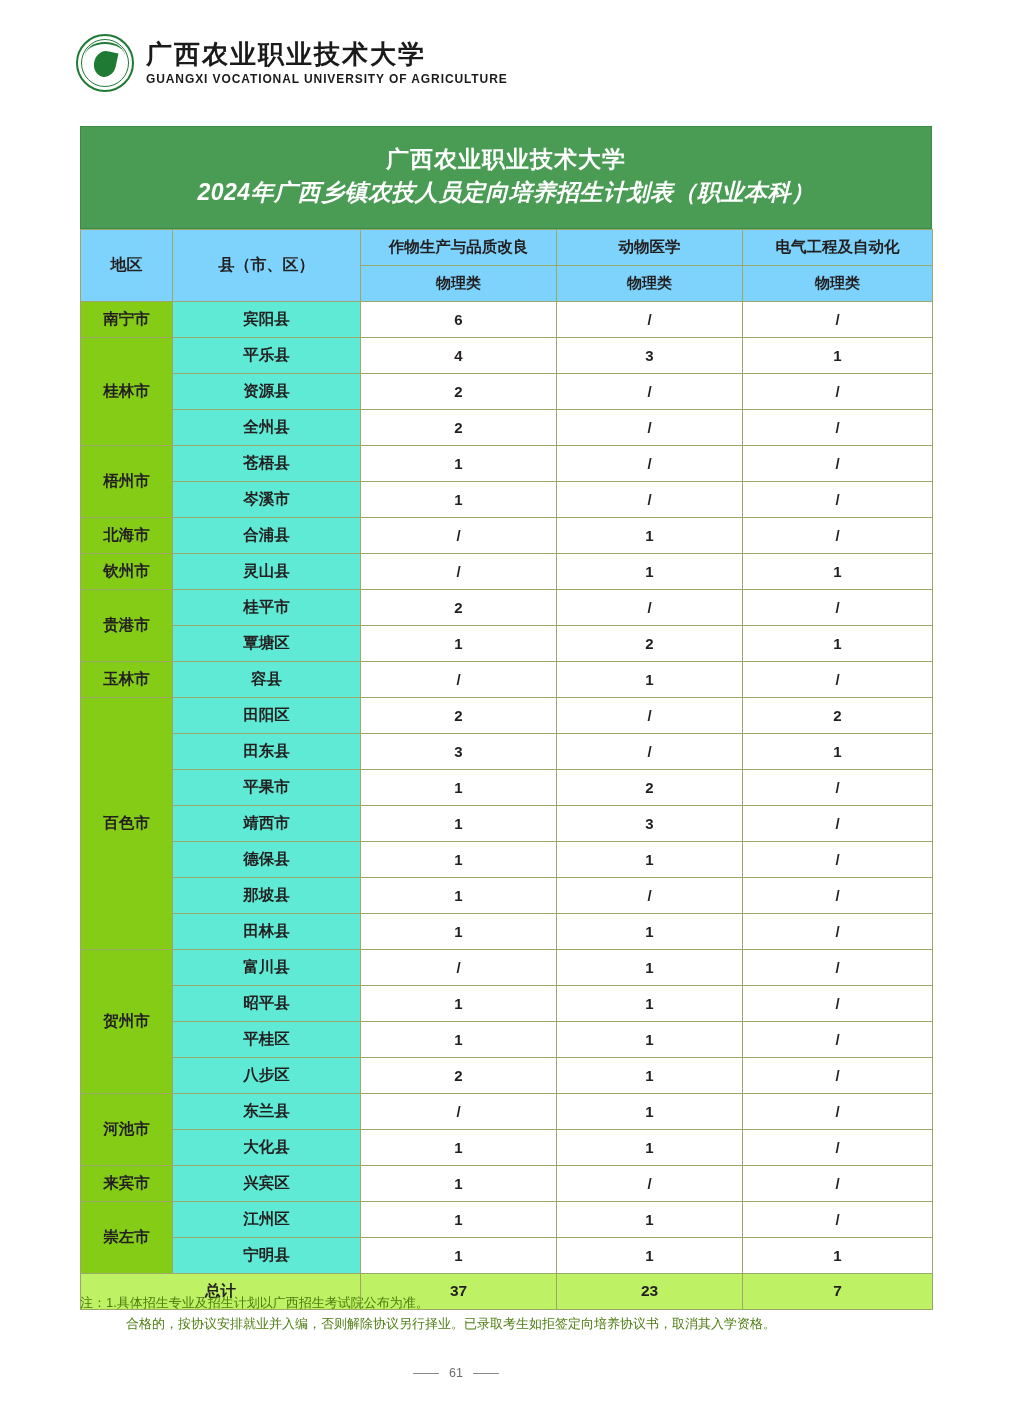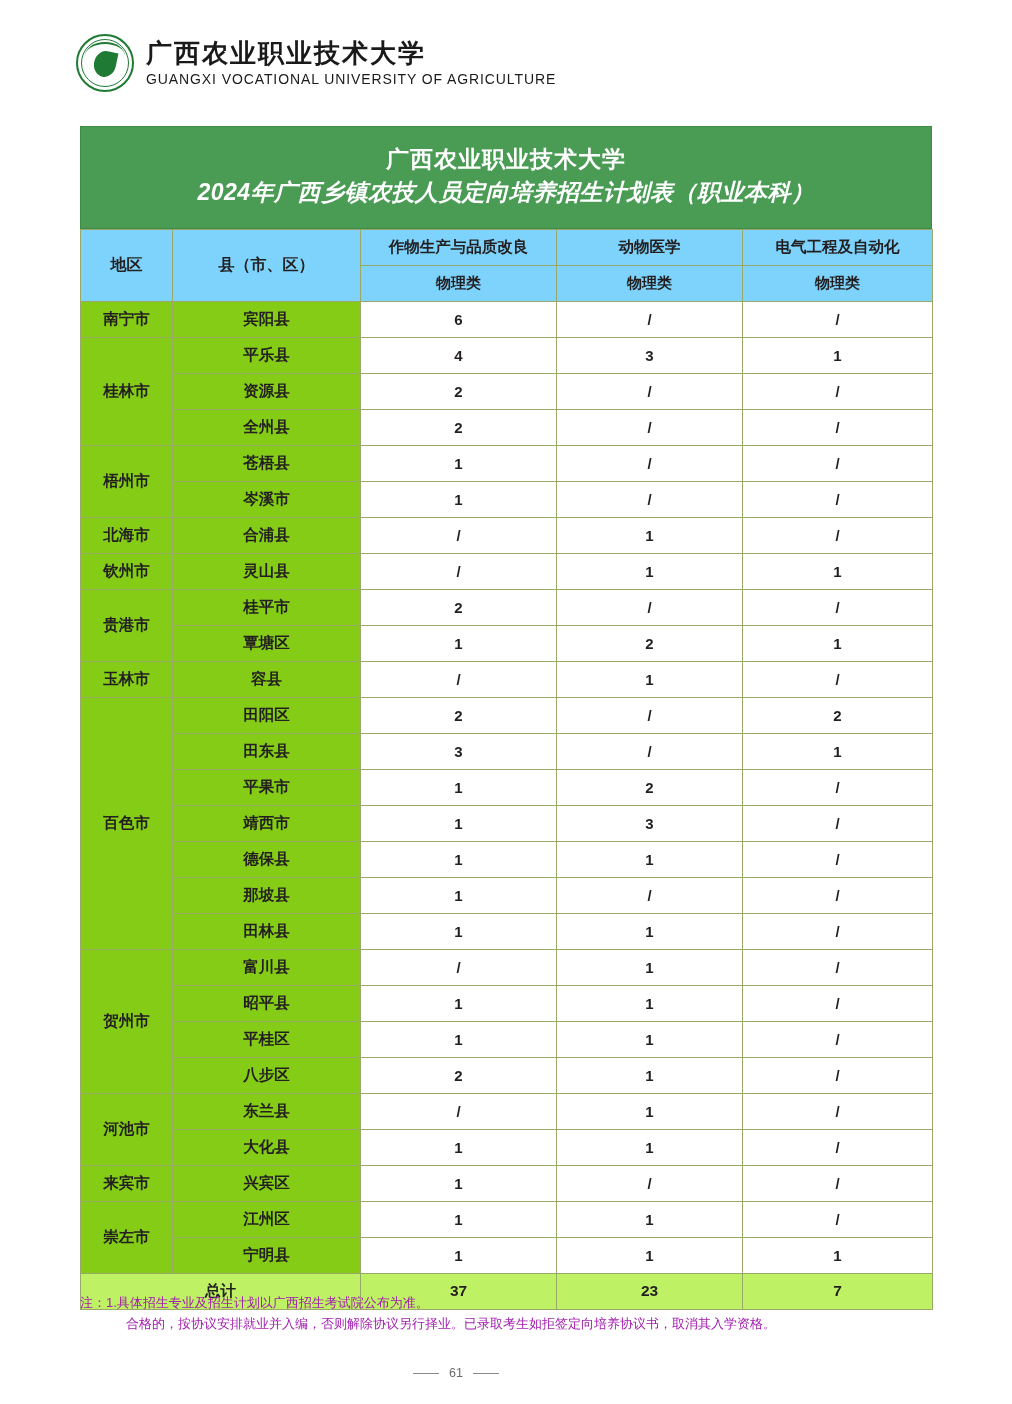--- a/index.html
+++ b/index.html
@@ -74,22 +74,22 @@
   .logo-cn {
     font-family: "DejaVu Serif", "Liberation Serif", serif;
     font-size: 26px;
     font-weight: 700;
     color: #1a1a1a;
     letter-spacing: 2px;
     white-space: nowrap;
   }
   .logo-en {
     margin-top: 6px;
-    font-size: 14px;
-    font-weight: 400;
+    font-size: 12px;
+    font-weight: 700;
     color: #1a1a1a;
     letter-spacing: 0.9px;
     white-space: nowrap;
   }
 
   
   .table-wrap {
     position: absolute;
     top: 126px;
     left: 80px;
@@ -141,21 +141,21 @@
   }
   table.plan thead th.region,
   table.plan thead th.county {
     font-size: 16px;
   }
   table.plan td.region {
     background: #84cc16;
     font-size: 15.5px;
   }
   table.plan td.county {
-    background: #84cc16;
+    background: #5eead4;
     font-size: 15.5px;
   }
   table.plan td.num {
     background: #ffffff;
     font-size: 15px;
   }
   table.plan tr.total td {
     background: #bef264;
     font-size: 15.5px;
   }
@@ -165,21 +165,21 @@
   col.c-m2 { width: 186px; }
   col.c-m3 { width: 190px; }
 
   
   .notes {
     position: absolute;
     left: 80px;
     top: 1292px;
     width: 860px;
     font-size: 13px;
-    color: #a21caf;
+    color: #4d7c0f;
     line-height: 1.65;
   }
   .notes .n-line { white-space: nowrap; }
   .notes .indent1 { padding-left: 22px; }
   .notes .indent2 { padding-left: 46px; }
 
   
   .footer {
     position: absolute;
     left: 0;

